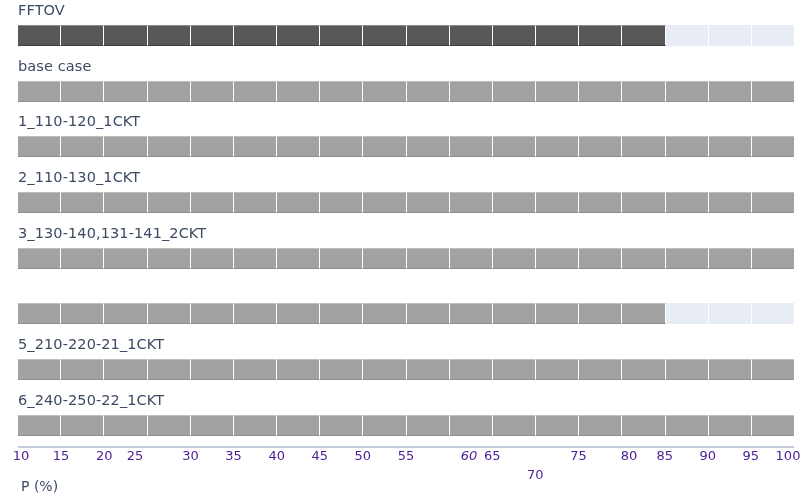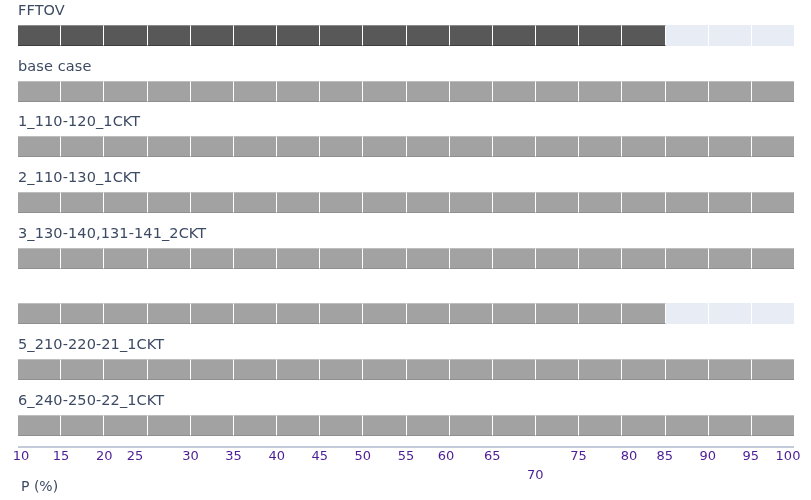--- a/index.html
+++ b/index.html
@@ -306,21 +306,21 @@
   <div class="tick-label" style="left: 3px;">10</div>
       <div class="tick-label" style="left: 43.1111px;">15</div>
       <div class="tick-label" style="left: 86.2222px;">20</div>
       <div class="tick-label" style="left: 117px;">25</div>
       <div class="tick-label" style="left: 172.444px;">30</div>
       <div class="tick-label" style="left: 215.556px;">35</div>
       <div class="tick-label" style="left: 258.667px;">40</div>
       <div class="tick-label" style="left: 301.778px;">45</div>
       <div class="tick-label" style="left: 344.889px;">50</div>
       <div class="tick-label" style="left: 388px;">55</div>
-      <div class="tick-label" style="left: 428px;">60</div>
+      <div class="tick-label" style="left: 451px; font-style: italic;">60</div>
       <div class="tick-label" style="left: 474.222px; text-align: center;">65</div>
       <div class="tick-label" style="left: 517.333px; margin-top: 19px;">70</div>
       <div class="tick-label" style="left: 560.444px;">75</div>
       <div class="tick-label" style="left: 611px;">80</div>
       <div class="tick-label" style="left: 646.667px;">85</div>
       <div class="tick-label" style="left: 689.778px;">90</div>
       <div class="tick-label" style="left: 732.889px;">95</div>
       <div class="tick-label" style="left: 770px;">100</div>
     </div>
 

